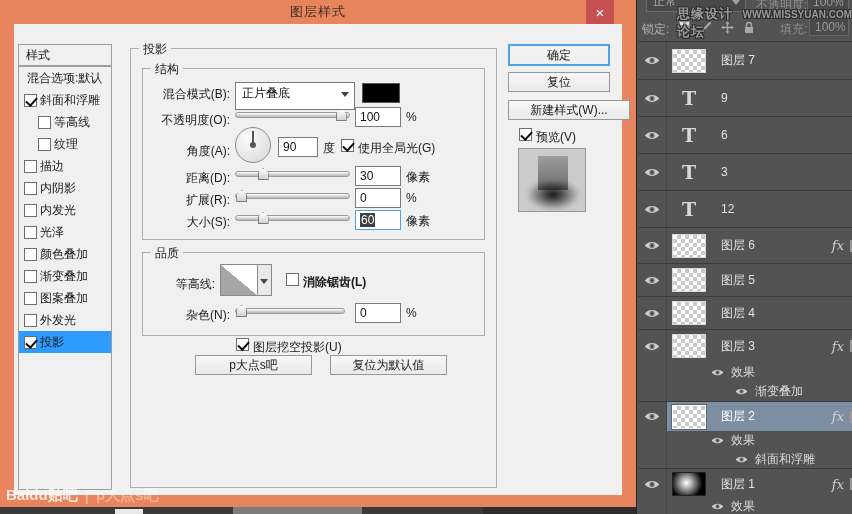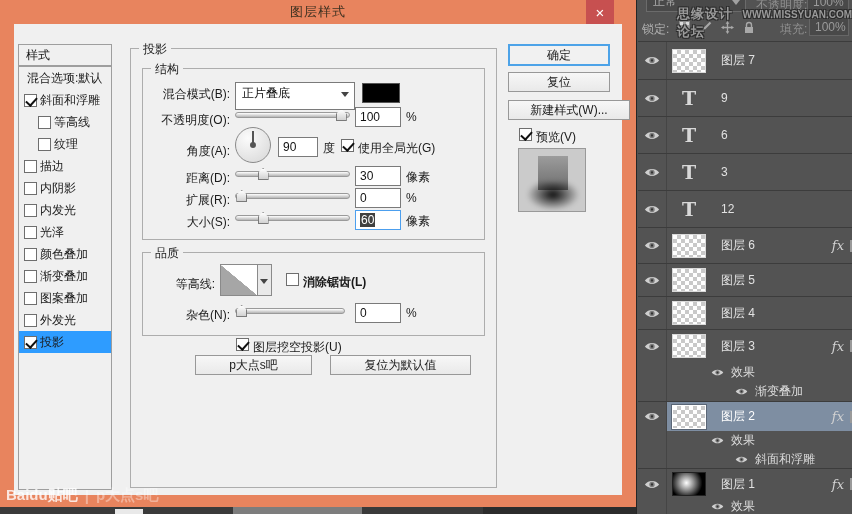--- a/index.html
+++ b/index.html
@@ -257,21 +257,21 @@
       </div>
       <div class="vbox" style="left:341px; top:279px;"><span>0</span></div>
       <span class="lbl" style="left:392px; top:282px;">%</span>
 
       <span class="checkbox checked" style="position:absolute; left:222px; top:314px;"></span>
       <span class="lbl" style="left:239px; top:315px;">图层挖空投影(U)</span>
 
       <div class="btn" style="left:181px; top:331px; width:117px; height:20px;">
         <span>p大点s吧</span>
       </div>
-      <div class="btn" style="left:316px; top:331px; width:141px; height:20px;">
+      <div class="btn" style="left:316px; top:331px; width:117px; height:20px;">
         <span>复位为默认值</span>
       </div>
 
       <div class="btn primary" style="left:494px; top:20px; width:102px; height:22px;">
         <span>确定</span>
       </div>
       <div class="btn" style="left:494px; top:48px; width:102px; height:20px;">
         <span>复位</span>
       </div>
       <div class="btn" style="left:494px; top:76px; width:122px; height:20px;">

